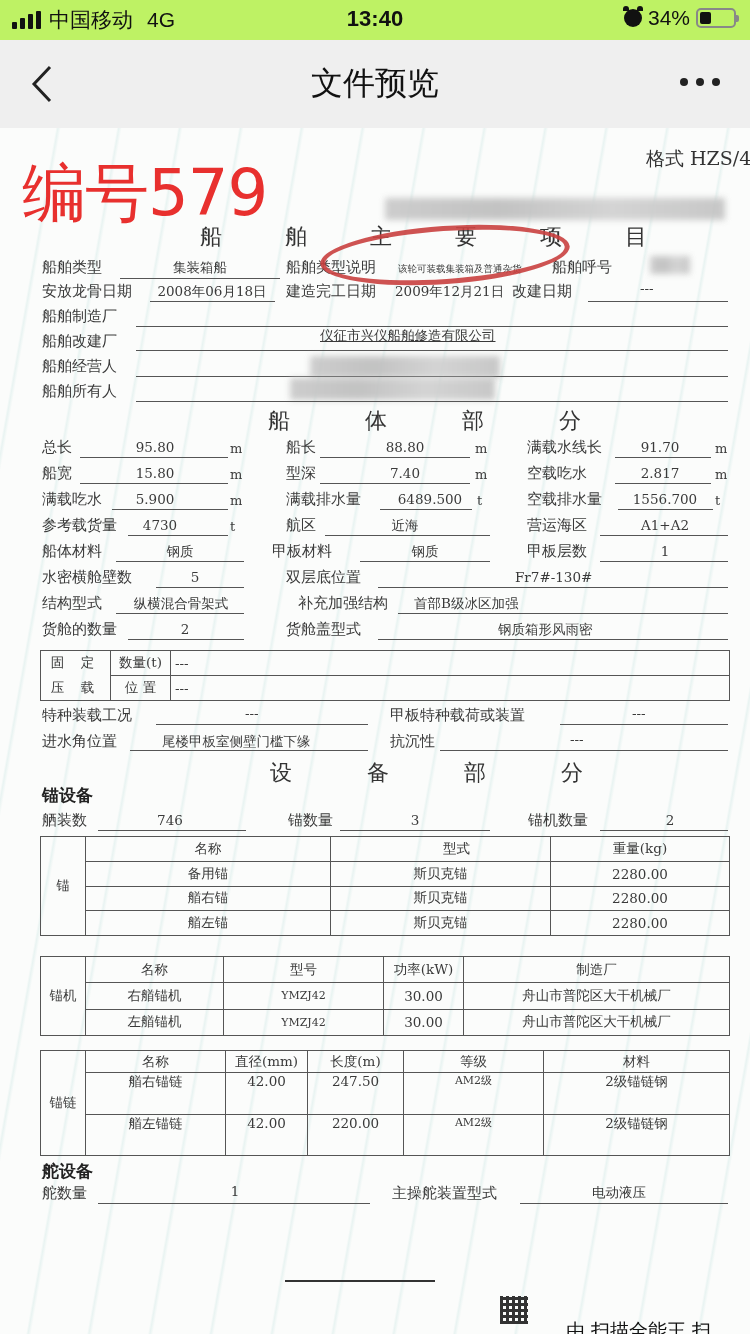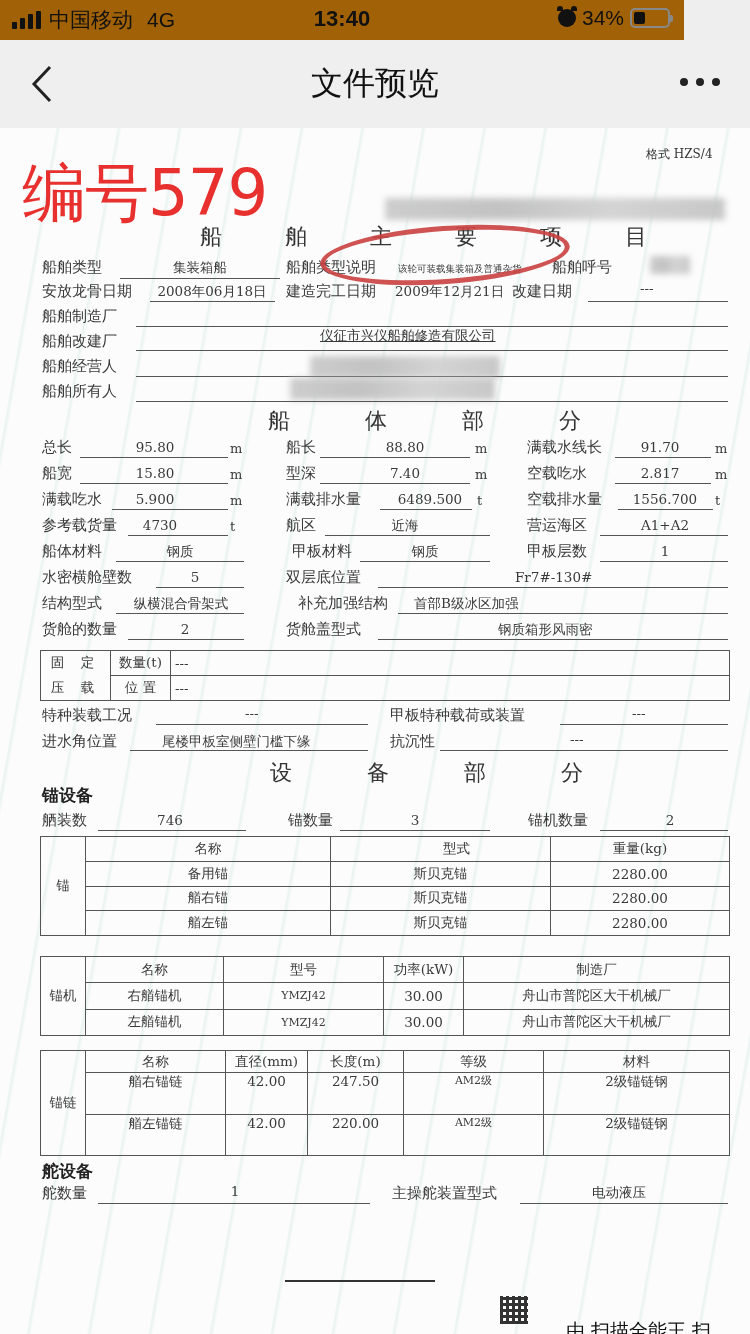--- a/index.html
+++ b/index.html
@@ -1,20 +1,20 @@
 <!DOCTYPE html>
 <html><head>
 <meta charset="utf-8">
 <style>
   * { box-sizing: border-box; margin: 0; padding: 0; }
   html, body { width: 750px; height: 1334px; overflow: hidden; background: #eeeeee; }
   body { font-family: "DejaVu Sans", "Liberation Sans", sans-serif; position: relative; }
 
   
-  .status-bar { position: absolute; top: 0; left: 0; width: 684px; height: 40px; background: #a16207; color: #111; font-family: "Liberation Sans", sans-serif; }
+  .status-bar { position: absolute; top: 0; left: 0; width: 750px; height: 40px; background: #bef264; color: #111; font-family: "Liberation Sans", sans-serif; }
   .sb-left { position: absolute; left: 12px; top: 6px; display: flex; align-items: center; font-size: 21px; }
   .signal { display: flex; align-items: flex-end; gap: 3px; height: 18px; margin-right: 8px; }
   .signal i { display: block; width: 5px; background: #111; border-radius: 1px; }
   .sb-carrier { margin-right: 14px; }
   .sb-time { position: absolute; left: 0; right: 0; top: 6px; text-align: center; font-size: 22px; font-weight: bold; }
   .sb-right { position: absolute; right: 14px; top: 6px; display: flex; align-items: center; gap: 6px; font-size: 21px; }
   .alarm { width: 18px; height: 18px; border-radius: 50%; background: #111; position: relative; }
   .alarm::before, .alarm::after { content: ""; position: absolute; top: -3px; width: 6px; height: 5px; background: #111; border-radius: 3px 3px 0 0; }
   .alarm::before { left: -1px; } .alarm::after { right: -1px; }
   .battery { width: 40px; height: 20px; border: 2px solid #888; border-radius: 5px; position: relative; padding: 2px; }
@@ -27,21 +27,21 @@
   .nav-title { position: absolute; left: 0; right: 0; top: 22px; text-align: center; font-size: 32px; color: #111; }
   .more { position: absolute; right: 30px; top: 38px; display: flex; gap: 8px; }
   .more i { width: 8px; height: 8px; background: #222; border-radius: 50%; display: block; }
 
   
   .doc { position: absolute; top: 128px; left: 0; width: 750px; height: 1206px; background: #fbfcfb; overflow: hidden;
          background-image: repeating-linear-gradient(100deg, rgba(150,205,200,0.0) 0px, rgba(150,205,200,0.0) 55px, rgba(150,205,200,0.18) 57px, rgba(150,205,200,0.0) 60px); }
   .serif { font-family: "DejaVu Serif", "Liberation Serif", serif; color: #3a3a3a; }
   .abs { position: absolute; white-space: nowrap; }
   .stamp { position: absolute; left: 22px; top: 22px; font-size: 64px; color: #e8302e; font-family: "DejaVu Sans", sans-serif; letter-spacing: -1px; }
-  .format { font-size: 12px; color: #333; }
+  .format { font-size: 19px; color: #333; }
   .blur { position: absolute; background: linear-gradient(90deg,#c8c8c8,#bdbdbd,#d0d0d0,#c2c2c2); filter: blur(3px); opacity: 0.9; }
   .section-title { font-size: 22px; letter-spacing: 0; color: #333; }
   .lbl { font-size: 15px; }
   .val { font-size: 13.5px; text-align: center; }
   .uline { position: absolute; height: 1px; background: #555; }
   .unit { font-size: 13px; }
   .circle { position: absolute; left: 320px; top: 98px; width: 250px; height: 58px; border: 5px solid #c9403f; border-radius: 50%; transform: rotate(-4deg); opacity: 0.9; }
   .small-val { font-size: 9.5px; }
   .bold-h { font-size: 17px; font-weight: bold; color: #222; }
 
@@ -177,21 +177,21 @@
     <div class="abs lbl" style="left:286px;top:388px;">航区</div>
     <div class="abs val" style="left:345px;top:389px;width:120px;">近海</div>
     <div class="uline" style="left:325px;top:407px;width:165px;"></div>
     <div class="abs lbl" style="left:527px;top:388px;">营运海区</div>
     <div class="abs val" style="left:620px;top:389px;width:90px;">A1+A2</div>
     <div class="uline" style="left:600px;top:407px;width:128px;"></div>
 
     <div class="abs lbl" style="left:42px;top:414px;">船体材料</div>
     <div class="abs val" style="left:140px;top:415px;width:80px;">钢质</div>
     <div class="uline" style="left:116px;top:433px;width:128px;"></div>
-    <div class="abs lbl" style="left:292px;top:414px;">甲板材料</div>
+    <div class="abs lbl" style="left:272px;top:414px;">甲板材料</div>
     <div class="abs val" style="left:380px;top:415px;width:90px;">钢质</div>
     <div class="uline" style="left:360px;top:433px;width:130px;"></div>
     <div class="abs lbl" style="left:527px;top:414px;">甲板层数</div>
     <div class="abs val" style="left:640px;top:415px;width:50px;">1</div>
     <div class="uline" style="left:600px;top:433px;width:128px;"></div>
   </div>
 
   <div class="abs lbl" style="left:42px;top:440px;">水密横舱壁数</div>
   <div class="abs val" style="left:170px;top:441px;width:50px;">5</div>
   <div class="uline" style="left:156px;top:459px;width:88px;"></div>

